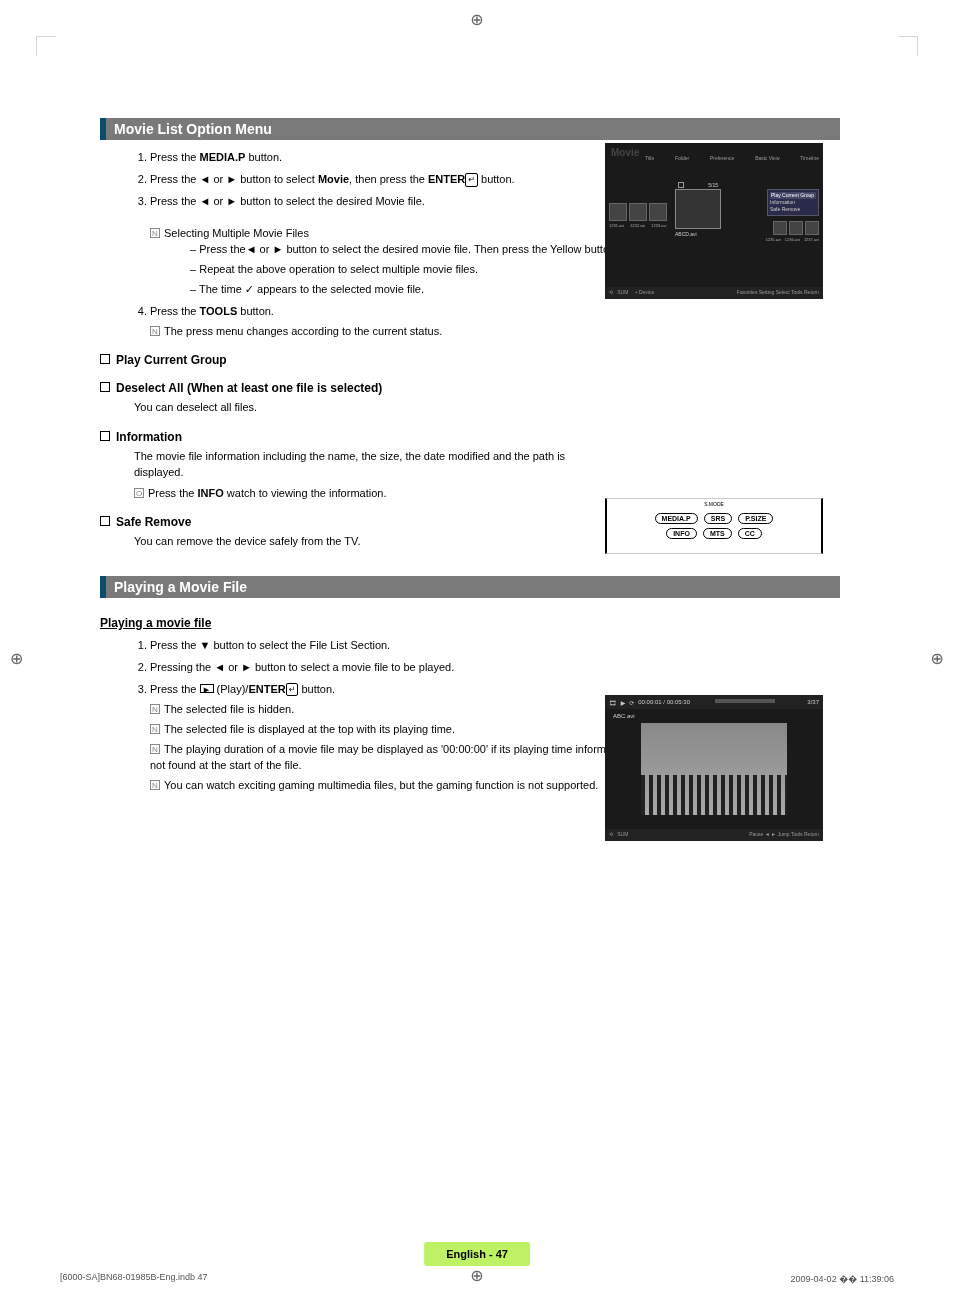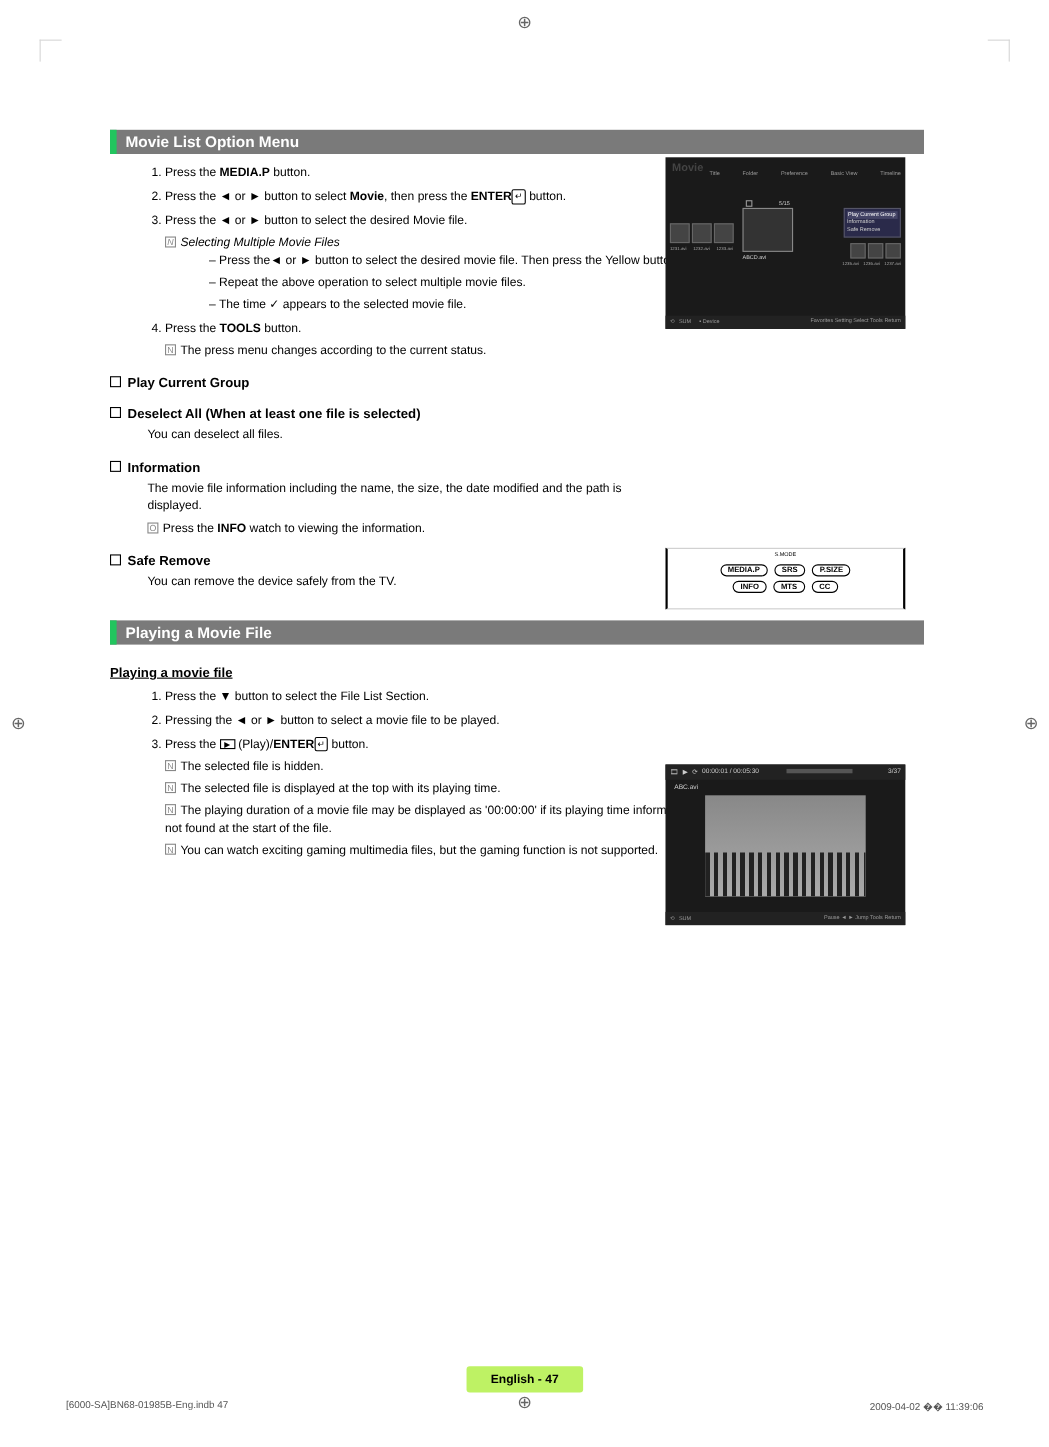--- a/index.html
+++ b/index.html
@@ -5,21 +5,21 @@
   * { box-sizing: border-box; margin: 0; padding: 0; }
   body { font-family: Arial, Helvetica, sans-serif; font-size: 11px; color: #000; background: #fff; width: 954px; height: 1315px; position: relative; }
   .page { position: absolute; left: 0; top: 0; width: 954px; height: 1315px; }
   .crop-tl { position: absolute; left: 36px; top: 36px; width: 20px; height: 20px; border-left: 1px solid #999; border-top: 1px solid #999; opacity:.4;}
   .crop-tr { position: absolute; right: 36px; top: 36px; width: 20px; height: 20px; border-right: 1px solid #999; border-top: 1px solid #999; opacity:.4;}
   .reg-top { position: absolute; left: 50%; top: 10px; transform: translateX(-50%); font-size: 16px; color: #666; }
   .reg-left { position: absolute; left: 10px; top: 50%; transform: translateY(-50%); font-size: 16px; color: #666; }
   .reg-right { position: absolute; right: 10px; top: 50%; transform: translateY(-50%); font-size: 16px; color: #666; }
   .reg-bottom { position: absolute; left: 50%; bottom: 30px; transform: translateX(-50%); font-size: 16px; color: #666; }
   .content { position: absolute; left: 100px; top: 100px; width: 740px; }
-  .sec-title { background: #7a7a7a; color: #fff; font-weight: bold; font-size: 14px; padding: 3px 8px; border-left: 6px solid #22c55e; margin-bottom: 10px; margin-top: 18px;}
+  .sec-title { background: #7a7a7a; color: #fff; font-weight: bold; font-size: 14px; padding: 3px 8px; border-left: 6px solid #0c4a6e; margin-bottom: 10px; margin-top: 18px;}
   ol.main { list-style: decimal; margin-left: 50px; }
   ol.main > li { margin-bottom: 6px; line-height: 1.45; font-size: 11px; }
   ul.dash { list-style: none; margin-left: 52px; }
   ul.dash > li { margin-bottom: 4px; line-height: 1.45; }
   ul.dash > li::before { content: "– "; margin-left: -12px; }
   .note-n { display:inline-block; border:1px solid #888; color:#888; font-size:8px; width:10px; height:10px; line-height:10px; text-align:center; margin-right:4px; vertical-align:1px; }
   .note-o { display:inline-block; border:1px solid #888; color:#888; font-size:8px; width:10px; height:10px; line-height:10px; text-align:center; margin-right:4px; vertical-align:1px; }
   .sub-head { font-weight: bold; font-size: 12px; margin-top: 14px; margin-bottom: 4px; }
   .sub-head .bullet { display:inline-block; width:10px; height:10px; border:1px solid #000; margin-right:6px; }
   .body-ind { margin-left: 34px; line-height:1.5; margin-bottom:4px; }
@@ -72,21 +72,21 @@
 
     <ol class="main">
       <li>
         <span>Press the </span><b>MEDIA.P</b><span> button.</span>
       </li>
       <li>
         <span>Press the ◄ or ► button to select </span><b>Movie</b><span>, then press the </span><b>ENTER</b><span class="enter-icon">↵</span><span> button.</span>
       </li>
       <li>
         <span>Press the ◄ or ► button to select the desired Movie file.</span>
-        <div style="margin-top:4px;font-style:italic;"><span class="note-n">N</span><span>Selecting Multiple Movie Files</span></div>
+        <div style="margin-top:16px;"><span class="note-n">N</span><span>Selecting Multiple Movie Files</span></div>
         <ul class="dash">
           <li>Press the◄ or ► button to select the desired movie file. Then press the Yellow button.</li>
           <li>Repeat the above operation to select multiple movie files.</li>
           <li><span>The time </span><span class="check">✓</span><span> appears to the selected movie file.</span></li>
         </ul>
       </li>
       <li>
         <span>Press the </span><b>TOOLS</b><span> button.</span>
         <div style="margin-top:4px;"><span class="note-n">N</span><span>The press menu changes according to the current status.</span></div>
       </li>

